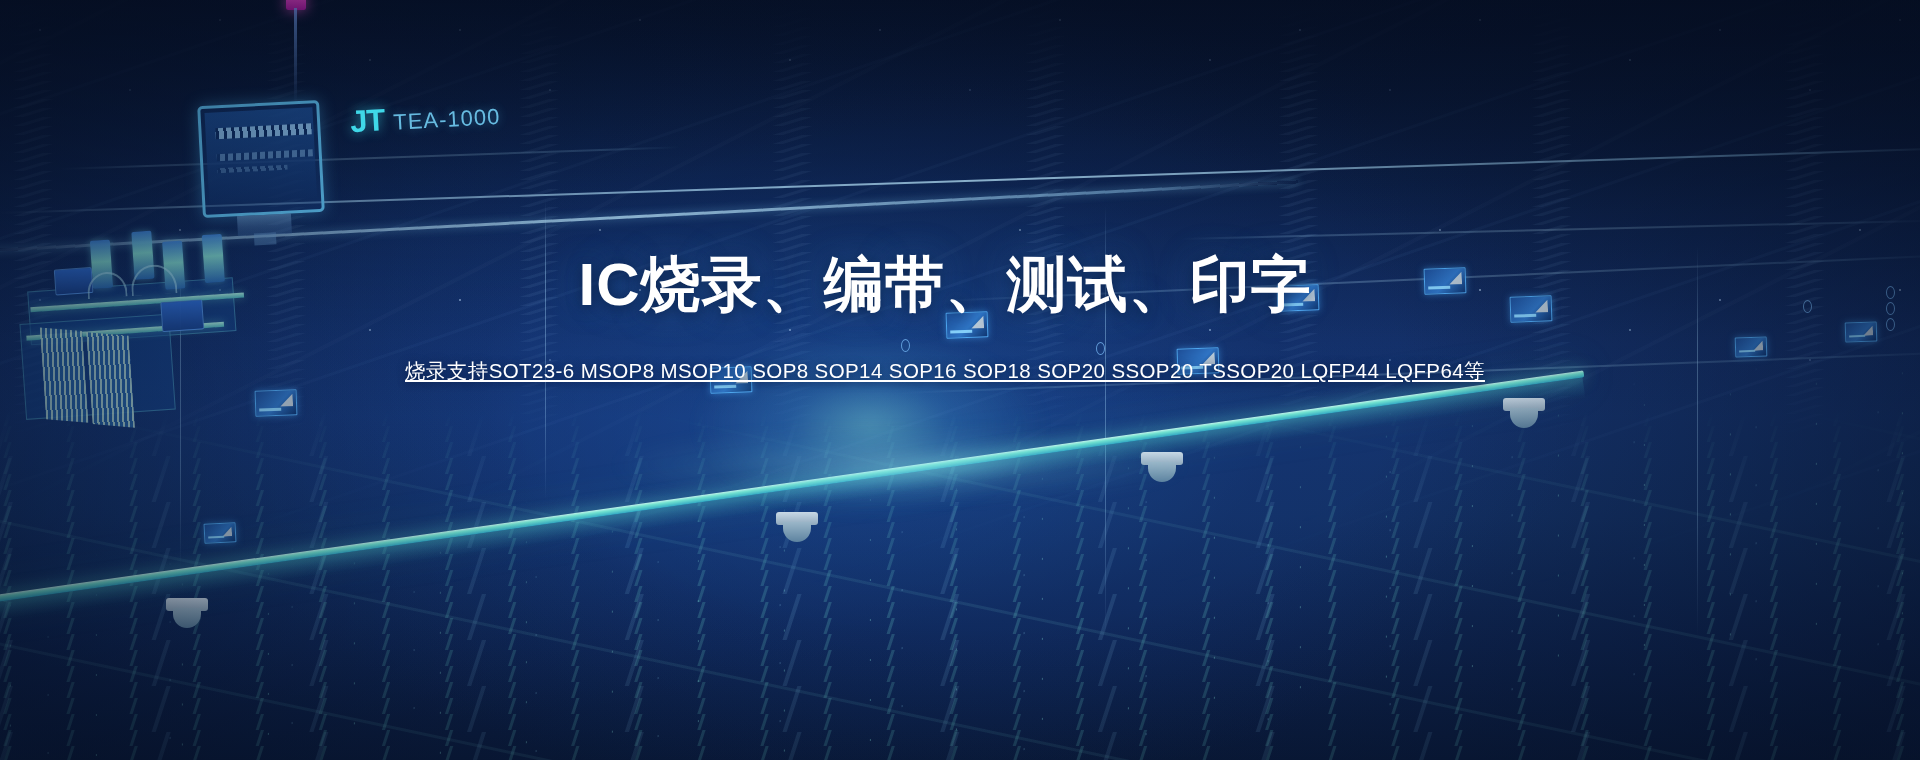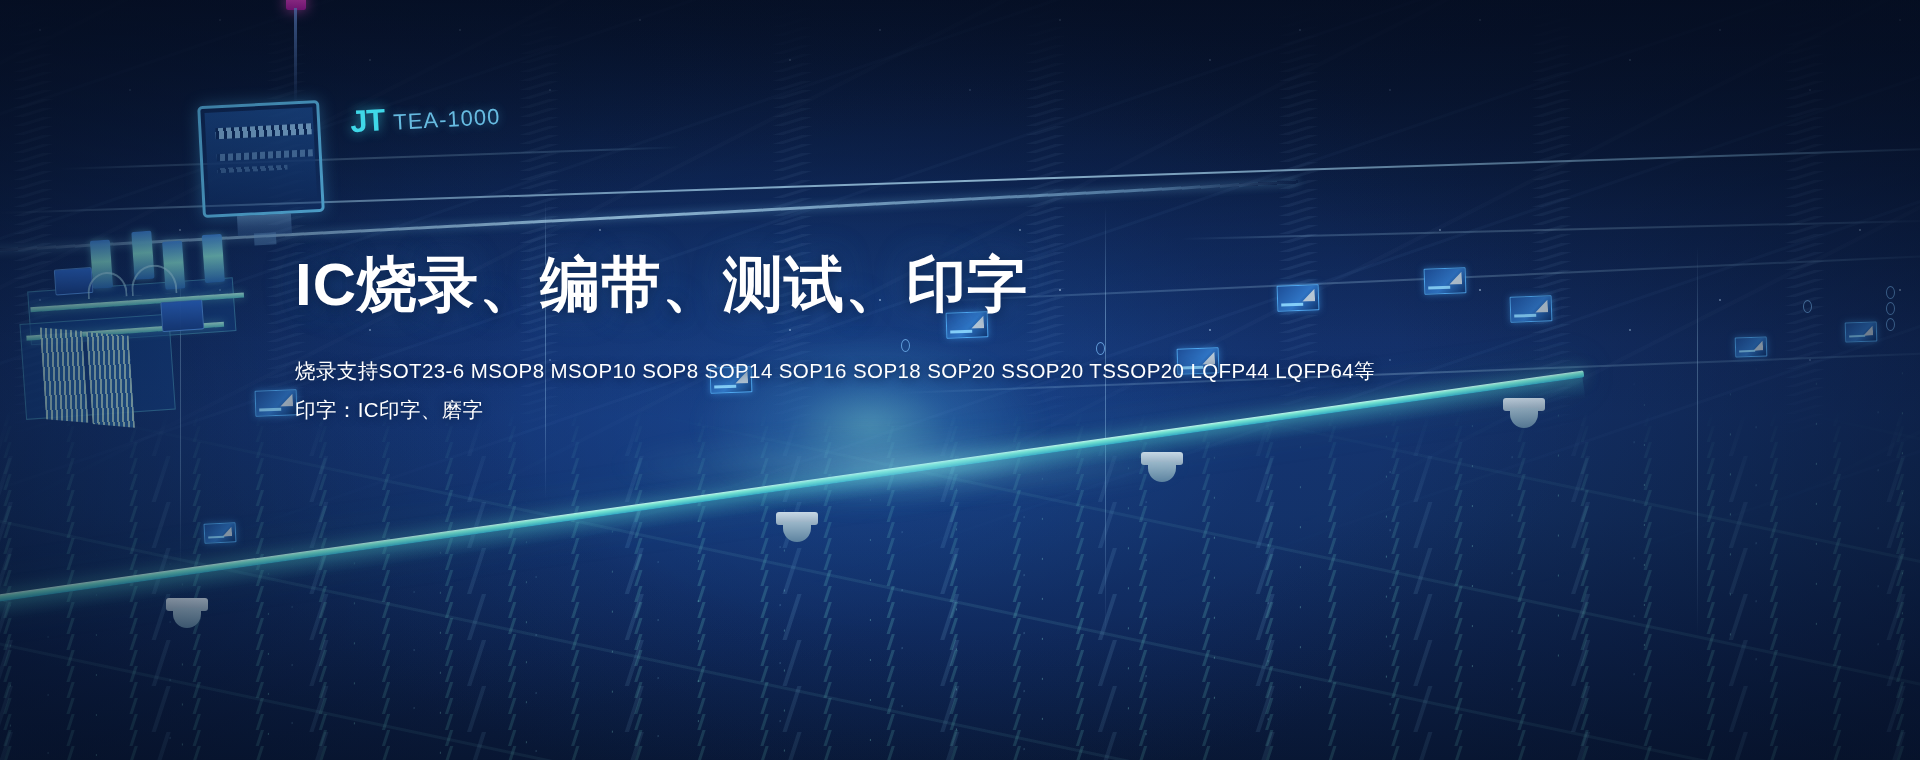--- a/index.html
+++ b/index.html
@@ -191,40 +191,41 @@
     background:radial-gradient(ellipse at 50% 50%, rgba(150,255,235,.38) 0%, rgba(90,190,230,.18) 32%, rgba(40,110,190,0) 70%);
     filter:blur(6px);
   }
   .centerglow2{
     position:absolute;left:620px;top:430px;width:560px;height:70px;
     background:radial-gradient(ellipse at 50% 50%, rgba(180,255,245,.30) 0%, rgba(120,215,230,.12) 40%, rgba(40,110,190,0) 75%);
     filter:blur(8px);
   }
 
   
-  .content{position:absolute;left:295px;top:250px;width:1300px;}
+  .content{position:absolute;left:295px;top:250px;width:1300px;text-align:center;}
   .headline{
     margin:0;
     font-size:60px;
     line-height:1.18;
     font-weight:700;
     color:#ffffff;
     letter-spacing:1px;
     text-shadow:0 2px 14px rgba(6,26,62,.85), 0 0 34px rgba(80,160,240,.35);
     white-space:nowrap;
   }
   .sublist{margin:30px 0 0 0;padding:0;list-style:none;}
   .sublist li{
     color:#ffffff;
     font-size:20.5px;
     line-height:39px;
     font-weight:400;
     letter-spacing:.4px;
     text-shadow:0 1px 8px rgba(6,26,62,.9);
     white-space:nowrap;
+    text-decoration:underline;
   }
 
   
   .brand{position:absolute;left:350px;top:100px;display:flex;align-items:baseline;gap:9px;transform:rotate(-3.2deg);}
   .brand .jt{
     font-size:31px;font-weight:700;color:#3fd8e8;letter-spacing:-1px;
     text-shadow:0 0 12px rgba(60,215,235,.7);
   }
   .brand .model{
     font-size:22px;font-weight:400;color:#6fc9ef;letter-spacing:1px;opacity:.92;
@@ -348,17 +349,16 @@
 
   <div class="brand">
     <span class="jt">JT</span>
     <span class="model">TEA-1000</span>
   </div>
 
   <div class="content">
     <h1 class="headline">IC烧录、编带、测试、印字</h1>
     <ul class="sublist">
       <li>烧录支持SOT23-6  MSOP8  MSOP10  SOP8  SOP14  SOP16  SOP18  SOP20  SSOP20  TSSOP20  LQFP44  LQFP64等</li>
-      <li>印字：IC印字、磨字</li>
     </ul>
   </div>
 
 </div>
 
 </body></html>

